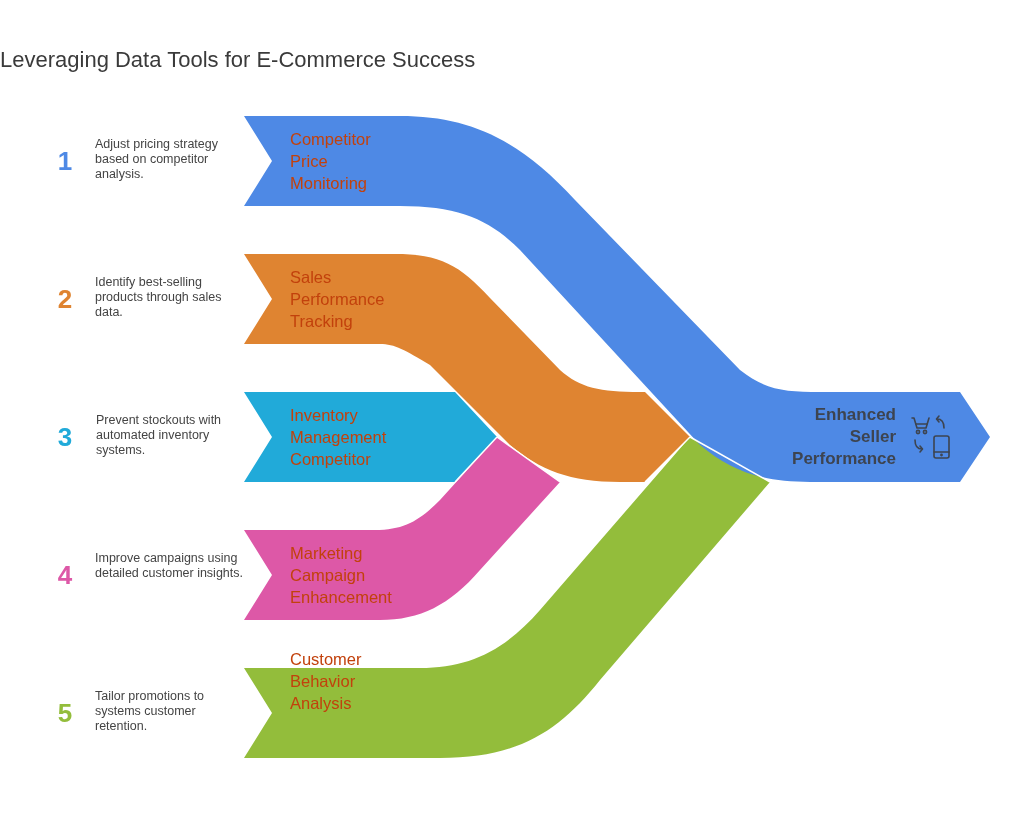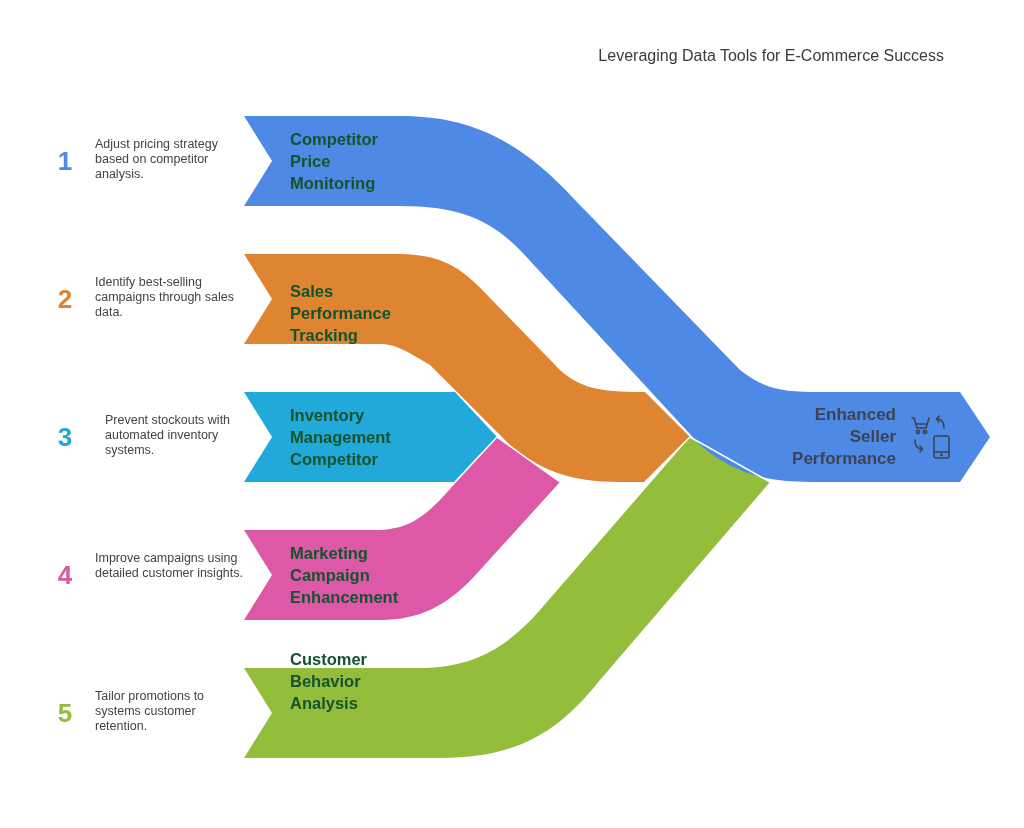--- a/index.html
+++ b/index.html
@@ -1,26 +1,26 @@
 <!DOCTYPE html>
 <html><head>
 <meta charset="utf-8">
 <style>
   html, body { margin: 0; padding: 0; background: #ffffff; }
   body { width: 1024px; height: 828px; position: relative; overflow: hidden;
          font-family: "Liberation Sans", sans-serif; }
-  .title { position: absolute; left: 0; width: 944px; top: 47px; text-align: right;
-           font-size: 16px; color: #3a3a3a; }
+  .title { position: absolute; left: 0; width: 944px; top: 47px; text-align: left;
+           font-size: 22px; color: #3a3a3a; }
   svg.flow { position: absolute; left: 0; top: 0; }
   .step-num { position: absolute; left: 54px; font-size: 26px; font-weight: bold;
               width: 22px; text-align: center; }
   .step-desc { position: absolute; left: 95px; font-size: 12.5px; line-height: 15px;
                color: #444; width: 150px; }
-  .band-label { position: absolute; left: 290px; font-size: 16.5px; font-weight: bold;
-                color: #14532d; line-height: 22px; white-space: pre-line; }
+  .band-label { position: absolute; left: 290px; font-size: 16.5px; font-weight: normal;
+                color: #c2410c; line-height: 22px; white-space: pre-line; }
   .out-label { position: absolute; right: 128px; top: 404px; font-size: 17px;
                font-weight: bold; color: #3d4450; line-height: 22px; text-align: right;
                white-space: pre-line; }
   .out-icon { position: absolute; left: 908px; top: 412px; }
 </style>
 </head>
 <body>
 
 <div class="title">Leveraging Data Tools for E-Commerce Success</div>
 
@@ -42,27 +42,27 @@
   <path d="M497,437 L455,482" stroke="#fff" stroke-width="1.5" fill="none"></path>
 </svg>
 
 <div class="step-num" style="top: 146px; color: rgb(78, 137, 229);">1</div>
 <div class="step-desc" style="top:137px">Adjust pricing strategy based on competitor analysis.</div>
 <div class="band-label" style="top:128px">Competitor
 Price
 Monitoring</div>
 
 <div class="step-num" style="top: 284px; color: rgb(223, 132, 49);">2</div>
-<div class="step-desc" style="top:275px">Identify best-selling campaigns through sales data.</div>
-<div class="band-label" style="top:280px">Sales
+<div class="step-desc" style="top:275px">Identify best-selling products through sales data.</div>
+<div class="band-label" style="top:266px">Sales
 Performance
 Tracking</div>
 
 <div class="step-num" style="top: 422px; color: rgb(33, 170, 217);">3</div>
-<div class="step-desc" style="top:413px;left:105px">Prevent stockouts with automated inventory systems.</div>
+<div class="step-desc" style="top:413px;left:96px">Prevent stockouts with automated inventory systems.</div>
 <div class="band-label" style="top:404px">Inventory
 Management
 Competitor</div>
 
 <div class="step-num" style="top: 560px; color: rgb(221, 88, 167);">4</div>
 <div class="step-desc" style="top:551px">Improve campaigns using detailed customer insights.</div>
 <div class="band-label" style="top:542px">Marketing
 Campaign
 Enhancement</div>
 

